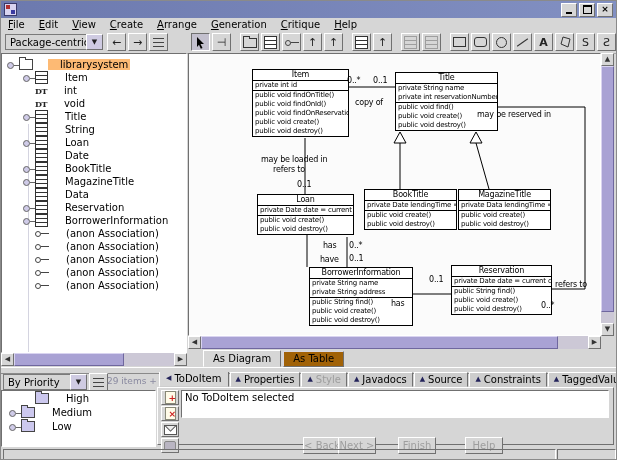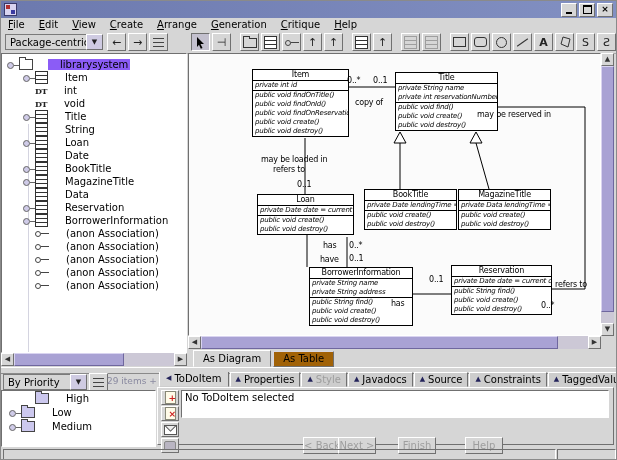--- a/index.html
+++ b/index.html
@@ -73,45 +73,45 @@
   .ticon{margin-right:15px;flex:0 0 auto;display:inline-flex;align-items:center;justify-content:center;}
   .i-folder{width:12px;height:9px;border:1px solid #444;background:#fff;position:relative;}
   .i-folder::before{content:"";position:absolute;top:-3px;left:-1px;width:5px;height:2px;border:1px solid #444;border-bottom:none;background:#fff;}
   .i-folder.purple{background:#ccc8ee;}
   .i-folder.purple::before{background:#ccc8ee;}
   .i-diag{width:10px;height:12px;border:1px solid #446;background:#fff;position:relative;}
   .i-diag::before{content:"";position:absolute;left:1px;top:2px;width:4px;height:3px;background:#b04040;}
   .i-diag::after{content:"";position:absolute;right:1px;bottom:2px;width:4px;height:3px;background:#4040a0;}
   .i-dt{font-size:8px;font-weight:bold;font-family:"DejaVu Serif",serif;color:#222;letter-spacing:-0.5px;}
   .tlbl{padding:0 2px;}
-  .sel{background:#8b5cf6;padding-left:12px;}
+  .sel{background:#fdba74;padding-left:12px;}
   .tree-hsb{position:absolute;left:0;top:352px;width:186px;height:13px;background:#ccc8d6;display:flex;}
   
   .sb-btn{width:13px;height:13px;box-sizing:border-box;background:#d6d6d6;display:flex;align-items:center;
           justify-content:center;font-size:7px;color:#333;flex:0 0 auto;line-height:1;}
   .sb-thumb{background:#a9a2d4;border:1px solid;border-color:#d9d4f0 #6f679e #6f679e #d9d4f0;box-sizing:border-box;}
   .vsb{position:absolute;left:600px;top:52px;width:13px;height:283px;background:#ccc8d6;}
   .vsb .sb-thumb{position:absolute;left:0;top:13px;width:13px;height:246px;}
   .vsb .down{position:absolute;bottom:0;left:0;}
   .hsb{position:absolute;left:187px;top:335px;width:413px;height:13px;background:#ccc8d6;}
   .hsb .sb-thumb{position:absolute;left:13px;top:0;width:357px;height:13px;}
   .hsb .right{position:absolute;right:0;top:0;}
   .sb-corner{position:absolute;left:600px;top:335px;width:13px;height:13px;background:#d6d6d6;}
   
   .canvas{position:absolute;left:187px;top:52px;width:413px;height:283px;background:#fbfbfb;
           border:1px solid;border-color:#707070 #fff #fff #707070;box-sizing:border-box;overflow:hidden;}
   .edges{position:absolute;left:0;top:0;}
   .uml{position:absolute;background:#fff;border:1px solid #000;font-size:7px;letter-spacing:-0.2px;
        box-sizing:border-box;}
   .uname{height:10px;line-height:10px;text-align:center;border-bottom:1px solid #000;font-size:8px;overflow:hidden;}
-  .urow{height:9px;line-height:9px;padding:0 2px;white-space:nowrap;overflow:hidden;font-style:italic;}
+  .urow{height:9px;line-height:9px;padding:0 2px;white-space:nowrap;overflow:hidden;}
   .uattrs{border-bottom:1px solid #000;}
   .elbl{position:absolute;font-size:8px;letter-spacing:-0.2px;white-space:nowrap;color:#000;}
   
-  .dtabs{position:absolute;left:189px;top:348px;height:18px;display:flex;align-items:flex-end;gap:2px;padding-left:3px;justify-content:flex-end;}
+  .dtabs{position:absolute;left:199px;top:348px;height:18px;display:flex;align-items:flex-end;gap:2px;padding-left:3px;justify-content:flex-end;}
   .dtab{font-size:10px;padding:2px 9px;background:#d6d6d6;border:1px solid;border-color:#fff #707070 #d6d6d6 #fff;}
   .dtab.inactive{background:#a16207;border-color:#d9d6e0 #707070 #707070 #d9d6e0;padding-top:1px;}
   
   .splitter{position:absolute;left:0;top:366px;right:0;height:5px;background:#d6d6d6;
             border-top:1px solid #fff;border-bottom:1px solid #8a8a8a;}
   .todo-head{position:absolute;left:0;top:372px;width:155px;height:16px;}
   .todo-count{position:absolute;left:106px;top:375px;font-size:9px;color:#8a8aa0;white-space:nowrap;}
   .todo-tree{position:absolute;left:0;top:389px;width:155px;height:57px;background:#fff;
              border:1px solid;border-color:#707070 #fff #fff #707070;box-sizing:border-box;overflow:hidden;}
   .todo-tree .trow{height:14px;}
@@ -535,28 +535,28 @@
       <span class="ticon">
         <span class="i-folder purple"></span>
       </span>
     <span class="tlbl">High</span>
   </div>
   <div class="trow" style="padding-left:6px;">
     <span class="texp"></span>
     <span class="ticon">
         <span class="i-folder purple"></span>
       </span>
-    <span class="tlbl">Low</span>
+    <span class="tlbl">Medium</span>
   </div>
   <div class="trow" style="padding-left:6px;">
     <span class="texp"></span>
     <span class="ticon">
         <span class="i-folder purple"></span>
       </span>
-    <span class="tlbl">Medium</span>
+    <span class="tlbl">Low</span>
   </div>
 </div>
 
 <div class="details">
   <div class="detail-tabs">
     <span class="dtl-tab active">
       <span class="dtl-arrow">◀</span>
       <span>ToDoItem</span>
     </span>
     <span class="dtl-tab">

